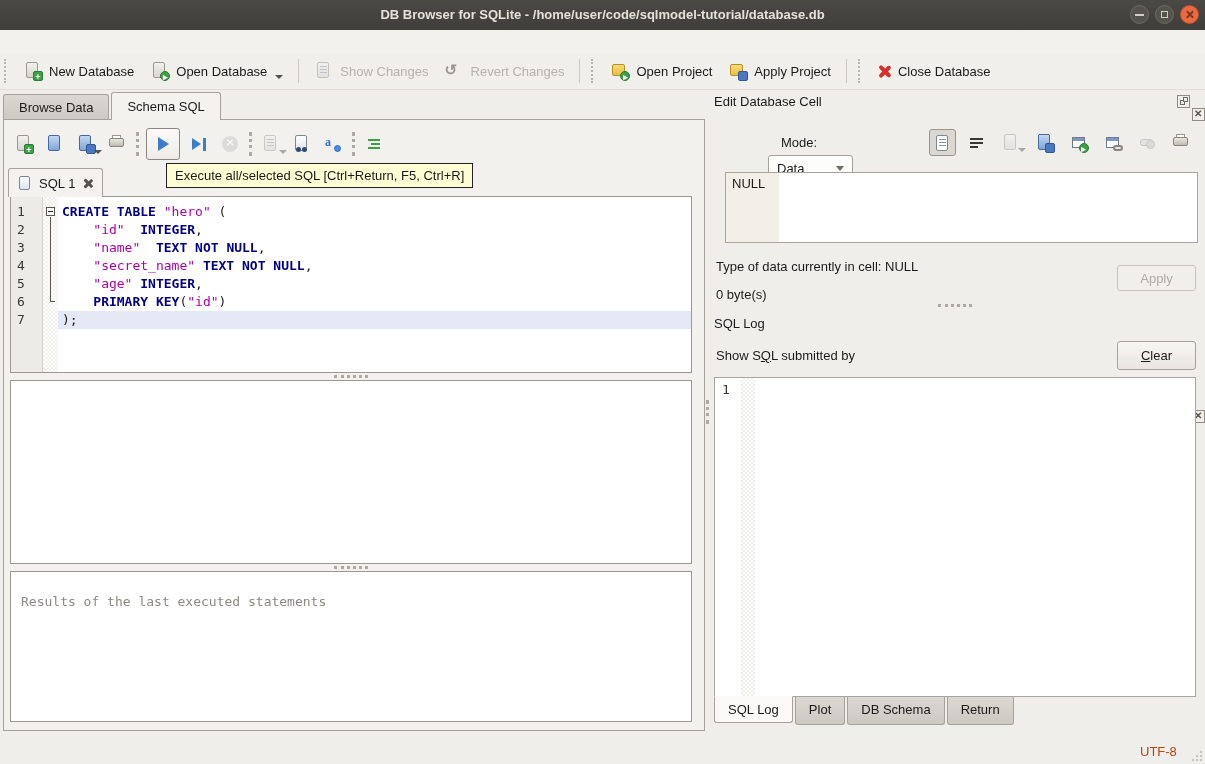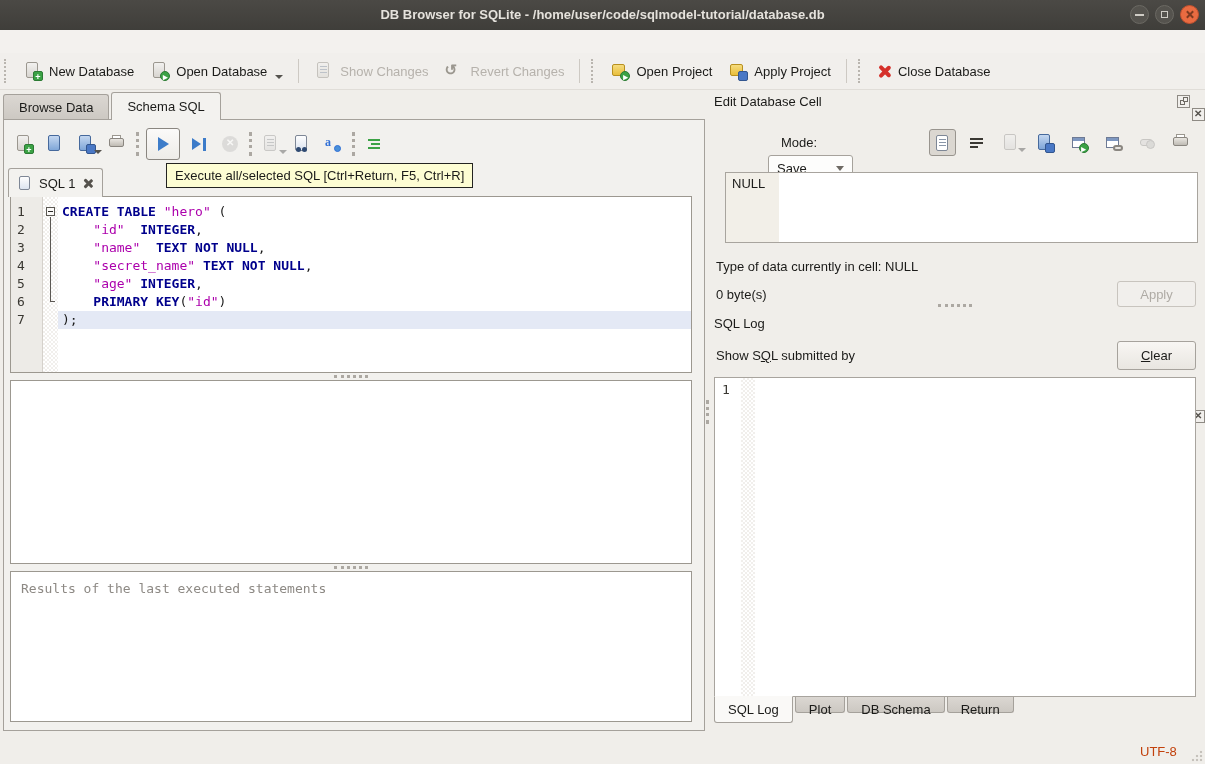--- a/index.html
+++ b/index.html
@@ -123,36 +123,36 @@
   .cl.cur { background:#E4E9F5; }
   .sk { color:#00008C; font-weight:bold; }
   .si { color:#AC00AC; }
   .sp { color:#1A1A1A; }
 
   
   .hsplit { width:34px; height:0; border-top:3px dotted #ACA8A2; }
   .vsplit { height:24px; width:0; border-left:3px dotted #ACA8A2; }
 
   .whitebox { background:#fff; border:1px solid #9C9890; }
-  .resultsmsg { padding:9px 10px; font-family:"DejaVu Sans Mono",monospace; color:#8D8984; }
+  .resultsmsg { padding:22px 10px; font-family:"DejaVu Sans Mono",monospace; color:#8D8984; }
 
   
   .dockttl { font-size:13px; color:#1B1B19; }
   .dockico { width:13px; height:13px; border:1px solid #8E8A84; position:relative; background:#F1EFEC; }
   .dockico .sq1 { position:absolute; left:2px; top:4px; width:5px; height:5px; border:1px solid #6E6A64; }
   .dockico .sq2 { position:absolute; left:5px; top:1px; width:5px; height:5px; border:1px solid #6E6A64; background:#F1EFEC; }
   .dockico .dx { position:absolute; left:1px; top:-1px; color:#55524D; font-size:10px; font-weight:bold; }
 
   .sel { background:#FDFDFC; border:1px solid #A6A29C; border-radius:3px; display:flex;
     align-items:center; padding-left:8px; position:relative; }
   .sel .selarrow { position:absolute; right:8px; width:0; height:0; border-left:4px solid transparent;
     border-right:4px solid transparent; border-top:5px solid #6E6A64; }
   .btn { border:1px solid #A6A29C; border-radius:3px; background:linear-gradient(#F8F6F3,#E9E6E1);
     display:flex; align-items:center; justify-content:center; }
-  .btn.disabled { background:#F1EFEC; border-color:#C8C4BE; color:#AFABA5;margin-top:16px; }
+  .btn.disabled { background:#F1EFEC; border-color:#C8C4BE; color:#AFABA5; }
   .gearbtn { position:relative; }
   .gear { font-size:15px; color:#8A8680; line-height:15px; }
   .minibadge { position:absolute; right:3px; bottom:3px; width:0; height:0;
     border-top:4px solid transparent; border-bottom:4px solid transparent; border-left:6px solid #3BA245; }
 
   .cellicons { display:flex; gap:7px; align-items:center; }
   .cbtn { width:27px; height:27px; display:flex; align-items:center; justify-content:center; position:relative; }
   .cbtn.pressed { border:1px solid #98948E; border-radius:3px; background:#DBD7D1; }
   .cbtn.disabled { opacity:.45; filter:grayscale(.9); }
   .wrapico { display:flex; flex-direction:column; gap:2px; }
@@ -168,21 +168,21 @@
   .editcellarea { left:725px; top:172px; width:473px; height:71px; background:#fff;
     border:1px solid #A8A49E; }
   .editcellgut { position:absolute; left:0; top:0; width:53px; height:100%; background:#F2EFE8; }
   .nulltext { position:absolute; left:6px; top:3px; }
 
   .logarea { left:714px; top:377px; width:482px; height:320px; background:#fff; border:1px solid #A8A49E; }
   .loggut { position:absolute; left:26px; top:0; width:14px; height:100%;
     background:repeating-conic-gradient(#F1EFEC 0% 25%, #FFFFFF 0% 50%) 0 0/4px 4px; }
   .lognum { position:absolute; left:7px; top:4px; font-family:"DejaVu Sans Mono",monospace; color:#3A3832; }
 
-  .btab { height:16px; line-height:25px; padding:0 13px; background:linear-gradient(#DBD7D2,#CCC8C2);
+  .btab { height:28px; line-height:25px; padding:0 13px; background:linear-gradient(#DBD7D2,#CCC8C2);
     border:1px solid #A5A19B; border-top:none; border-radius:0 0 3px 3px; margin-right:2px; }
   .btab.active { height:27px; line-height:26px; background:#FAF9F7; border-top:1px solid #FAF9F7; margin-top:-1px; }
   .btabs { left:714px; top:697px; display:flex; align-items:flex-start; }
 
   .statustext { color:#c2410c;text-align:center; }
   .grip { right:2px; bottom:2px; width:12px; height:12px;
     background:radial-gradient(circle at 2px 10px,#C6C2BC 1.2px,transparent 1.6px),
                radial-gradient(circle at 6px 10px,#C6C2BC 1.2px,transparent 1.6px),
                radial-gradient(circle at 10px 10px,#C6C2BC 1.2px,transparent 1.6px),
                radial-gradient(circle at 6px 6px,#C6C2BC 1.2px,transparent 1.6px),
@@ -408,21 +408,21 @@
 <div class="abs dockico" style="left:1177px; top:95px;">
     <span class="sq1"></span>
     <span class="sq2"></span>
   </div>
 <div class="abs dockico" style="left:1192px; top:95px;">
     <span class="dx">✕</span>
   </div>
 
 <div class="abs" style="left:755px; top:135px;margin-left:26px;">Mode:</div>
 <div class="abs sel" style="left:768px; top:129px; width:85px; height:27px;">
-  <span>Save</span>
+  <span>Data</span>
     <span class="selarrow"></span>
 </div>
 <div class="abs btn gearbtn" style="left:859px; top:129px; width:29px; height:27px;">
   <span class="gear">⚙</span>
     <span class="minibadge"></span>
 </div>
 
 <div class="abs cellicons" style="left:929px; top:129px;">
   <div class="cbtn pressed">
       <span class="i" style="width:16px;height:18px;">

